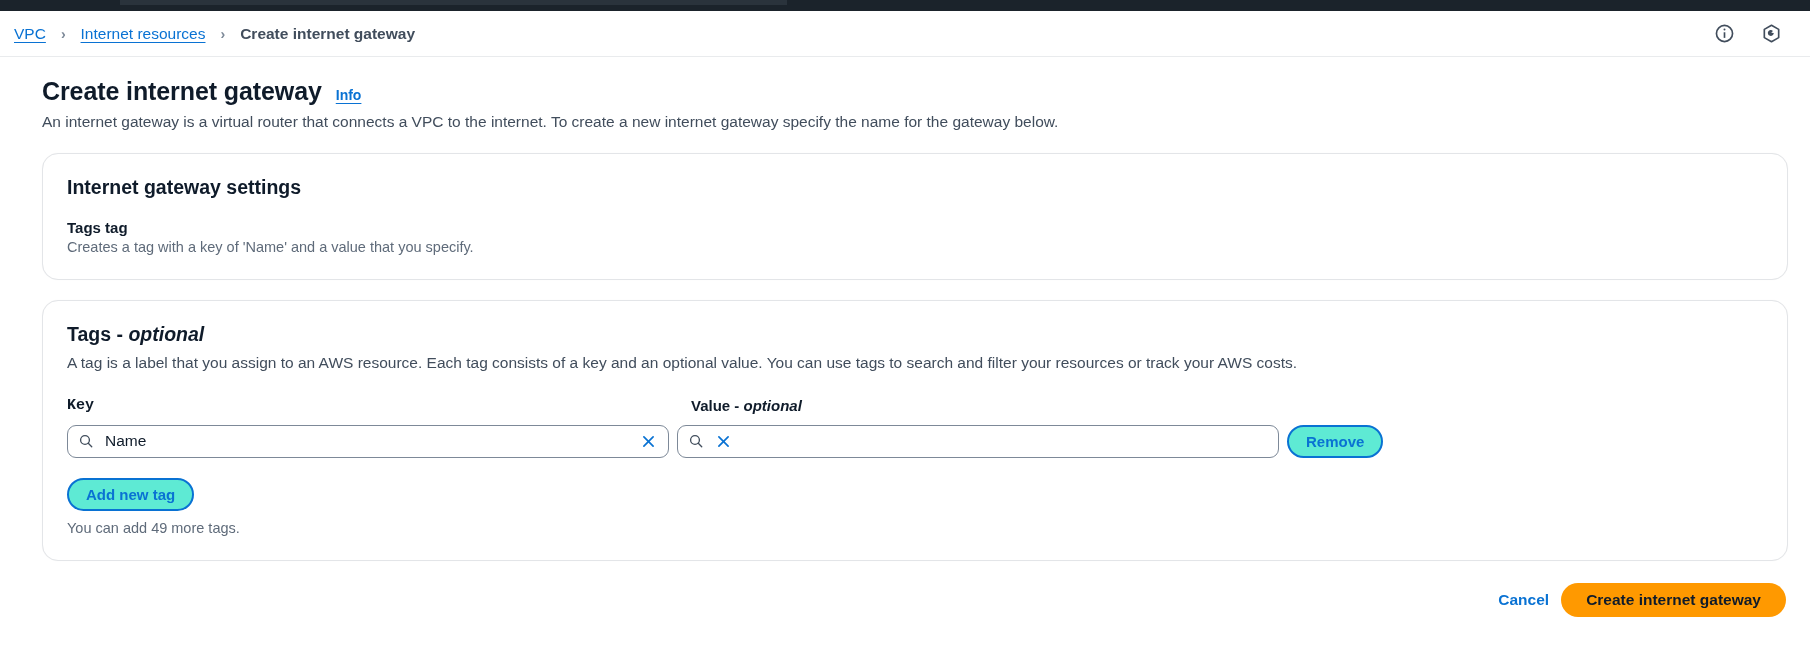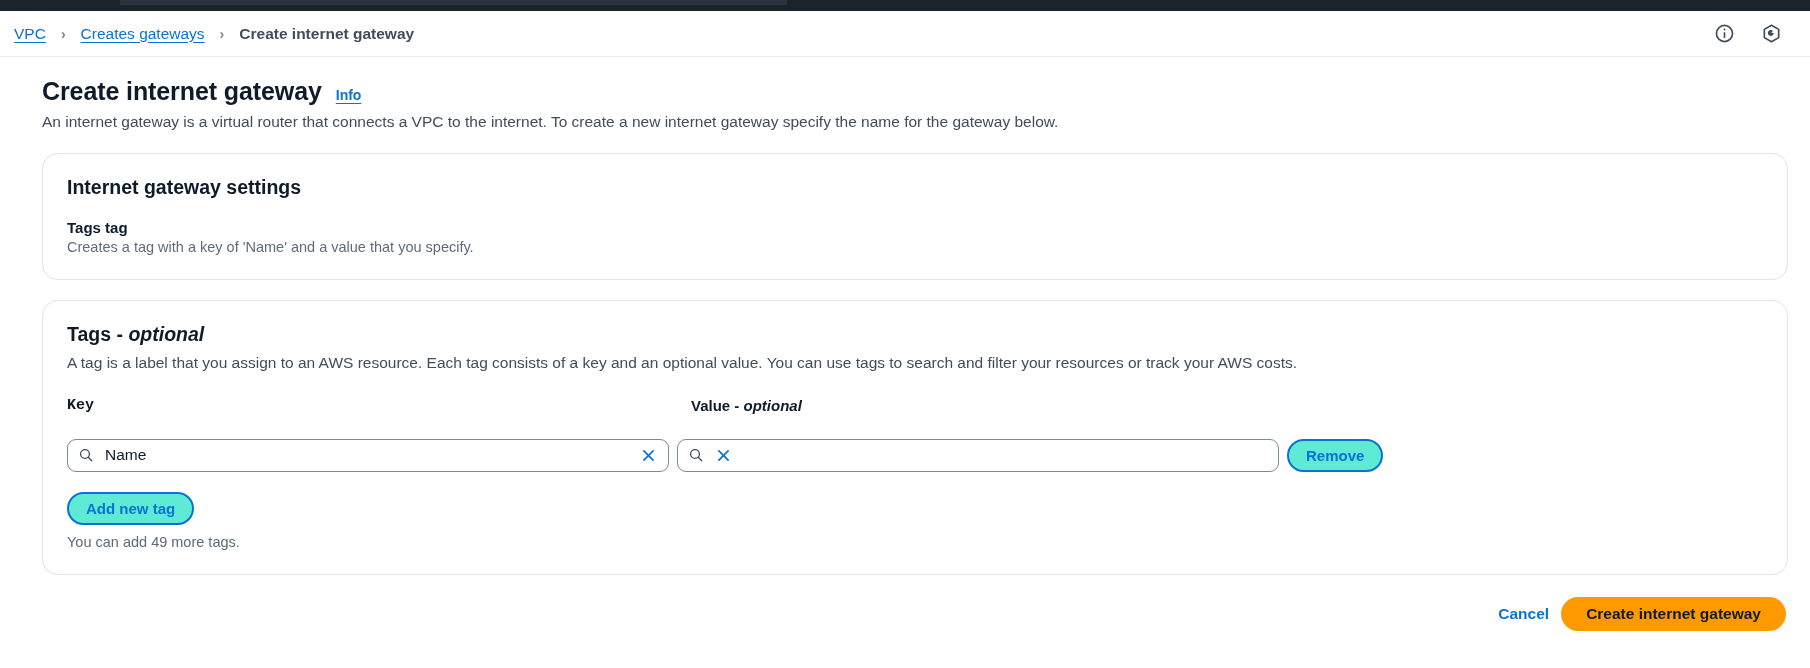--- a/index.html
+++ b/index.html
@@ -184,21 +184,21 @@
     width: 624px;
     font-size: 15px;
     font-weight: 700;
     color: #0f1b2a;
   }
   .tag-head-val .opt { font-style: italic; }
 
   .tag-row {
     display: flex;
     align-items: center;
-    margin-top: 25px;
+    margin-top: 11px;
     gap: 8px;
   }
   .tag-input {
     width: 602px;
     height: 33px;
     border: 1px solid #7d8998;
     border-radius: 9px;
     display: flex;
     align-items: center;
     padding: 0 11px 0 10px;
@@ -287,21 +287,21 @@
 <body>
 
 <div class="top-bar">
   <div class="top-bar-segment"></div>
 </div>
 
 <div class="breadcrumb-row">
   <nav class="breadcrumb">
     <span class="crumb-link">VPC</span>
     <span class="crumb-sep">›</span>
-    <span class="crumb-link">Creates gateways</span>
+    <span class="crumb-link">Internet resources</span>
     <span class="crumb-sep">›</span>
     <span class="crumb-current">Create internet gateway</span>
   </nav>
 
   <div class="header-icons">
     <span class="hdr-icon">
       <svg width="21" height="21" viewBox="0 0 24 24" fill="none" stroke="#414d5c" stroke-width="1.9">
         <circle cx="12" cy="12" r="9.2"></circle>
         <line x1="12" y1="10.6" x2="12" y2="17"></line>
         <circle cx="12" cy="7.3" r="1.15" fill="#414d5c" stroke="none"></circle>

